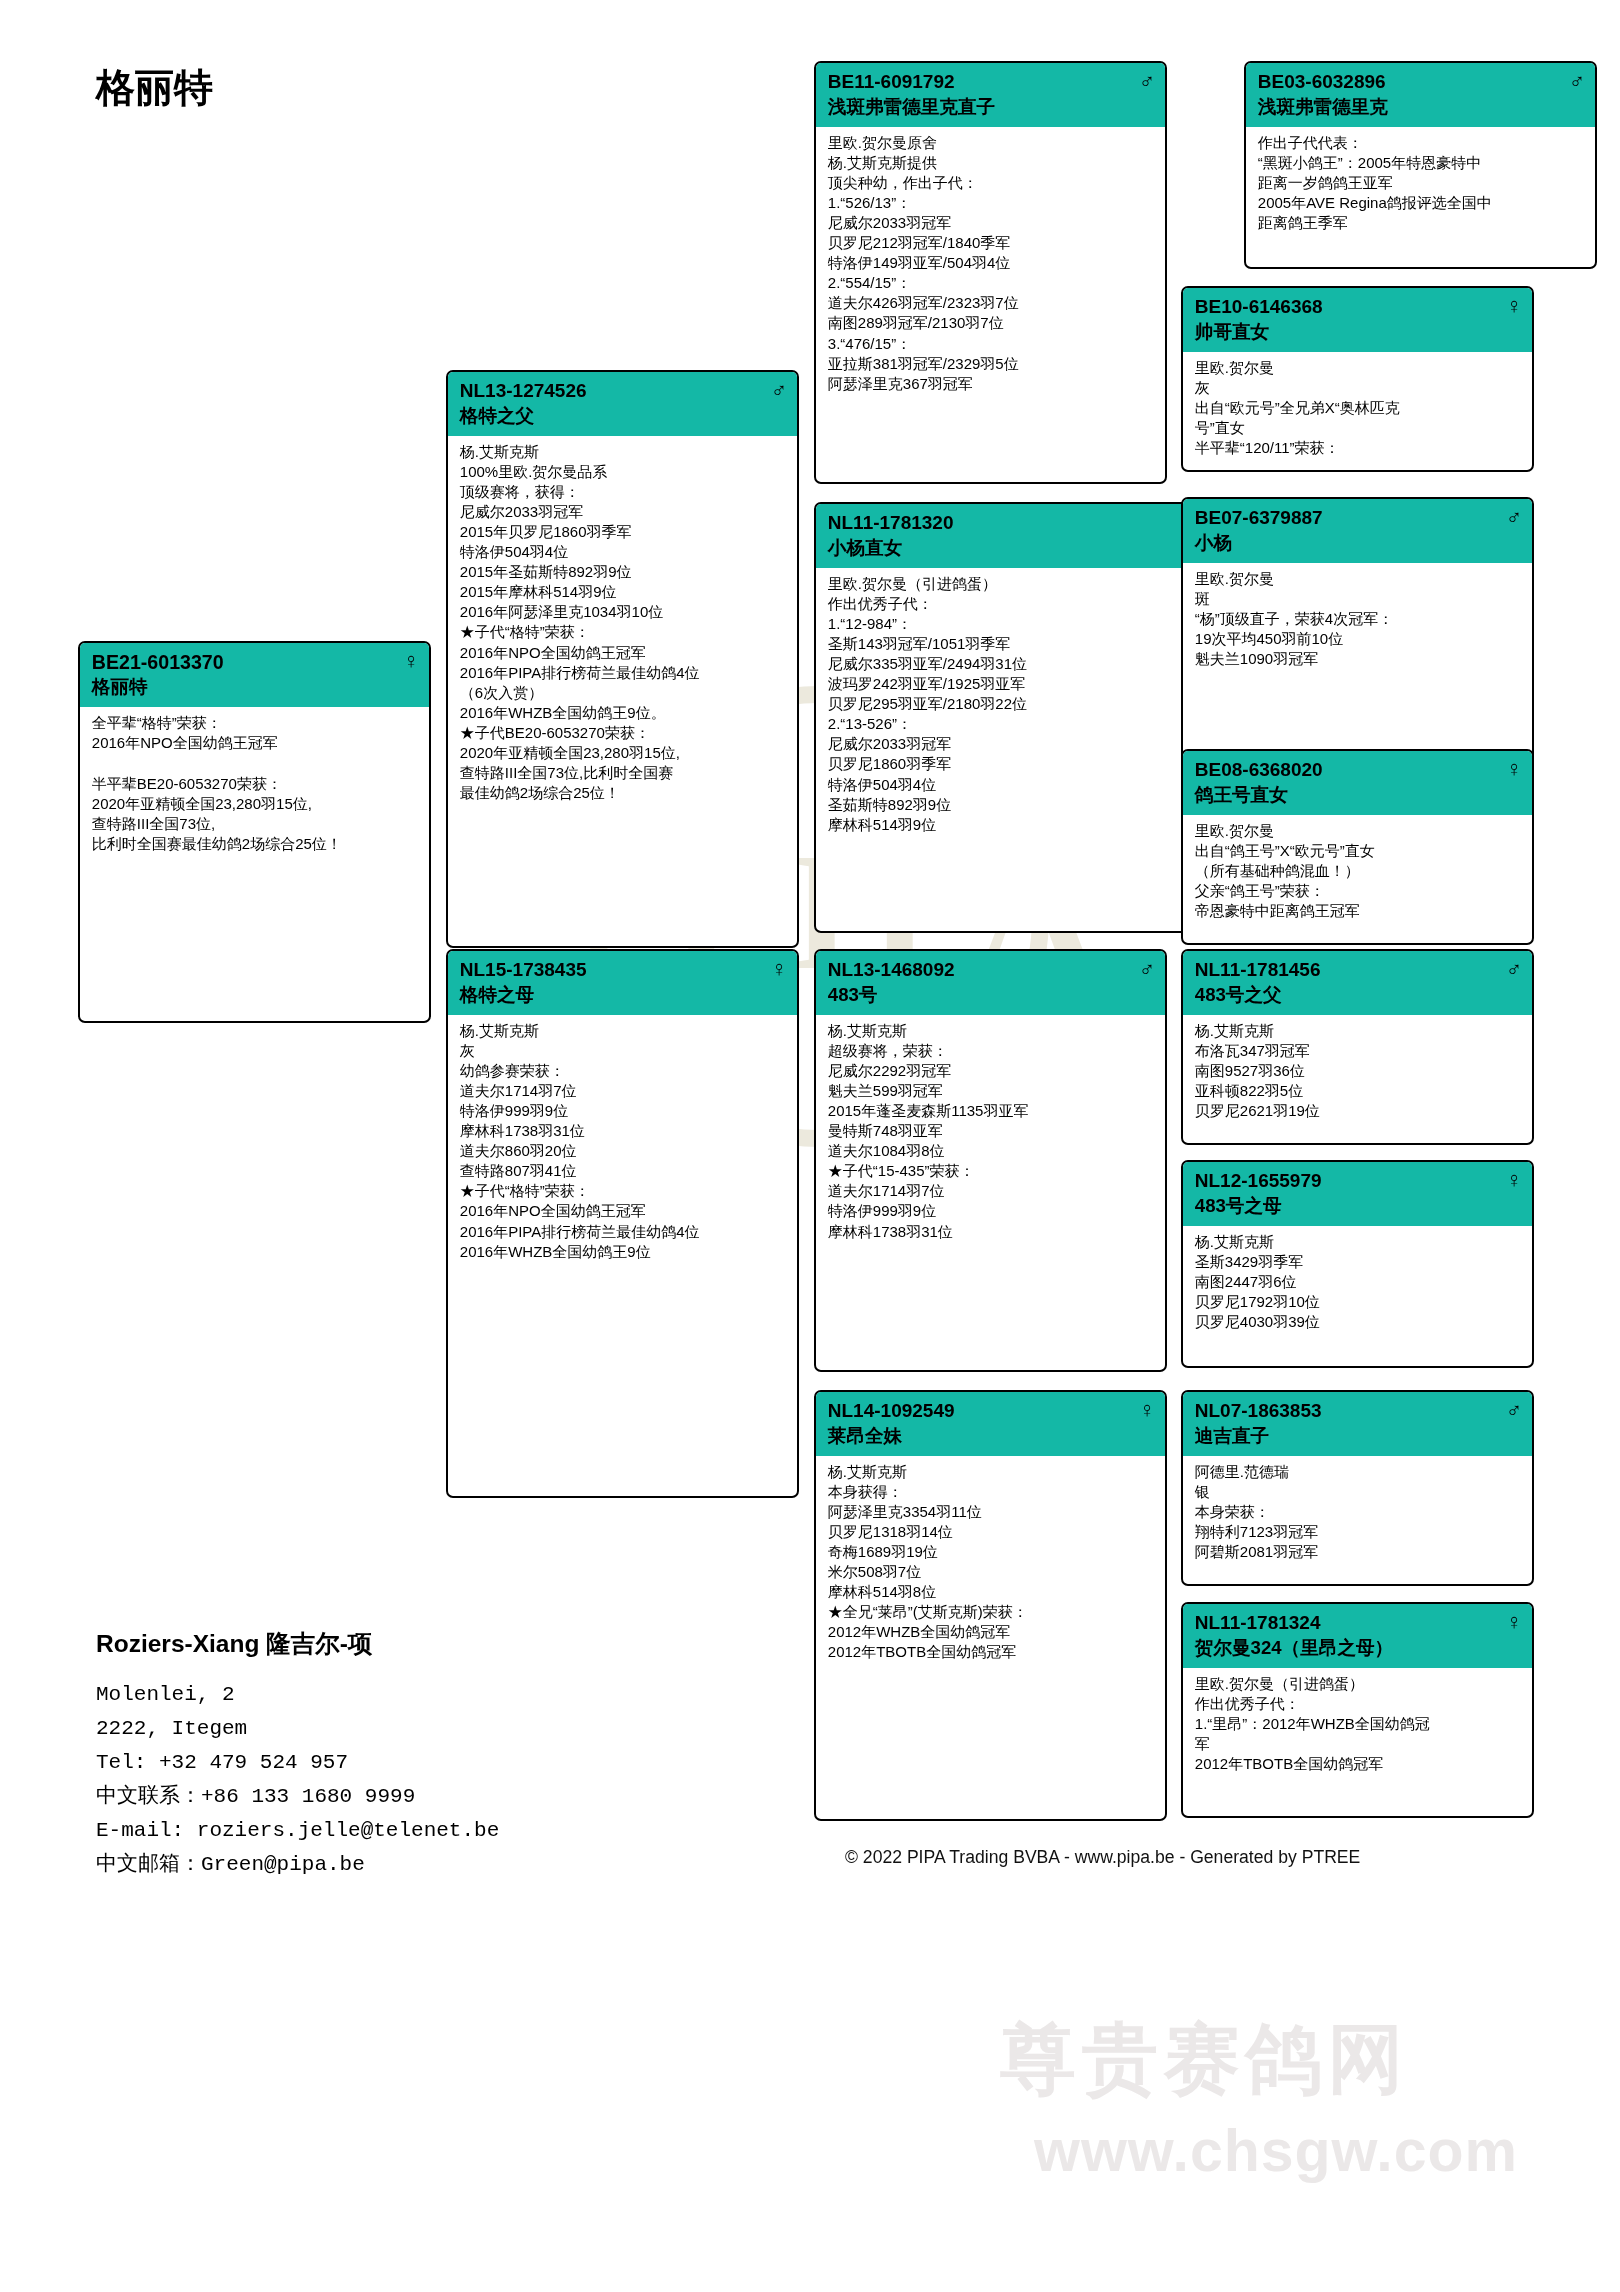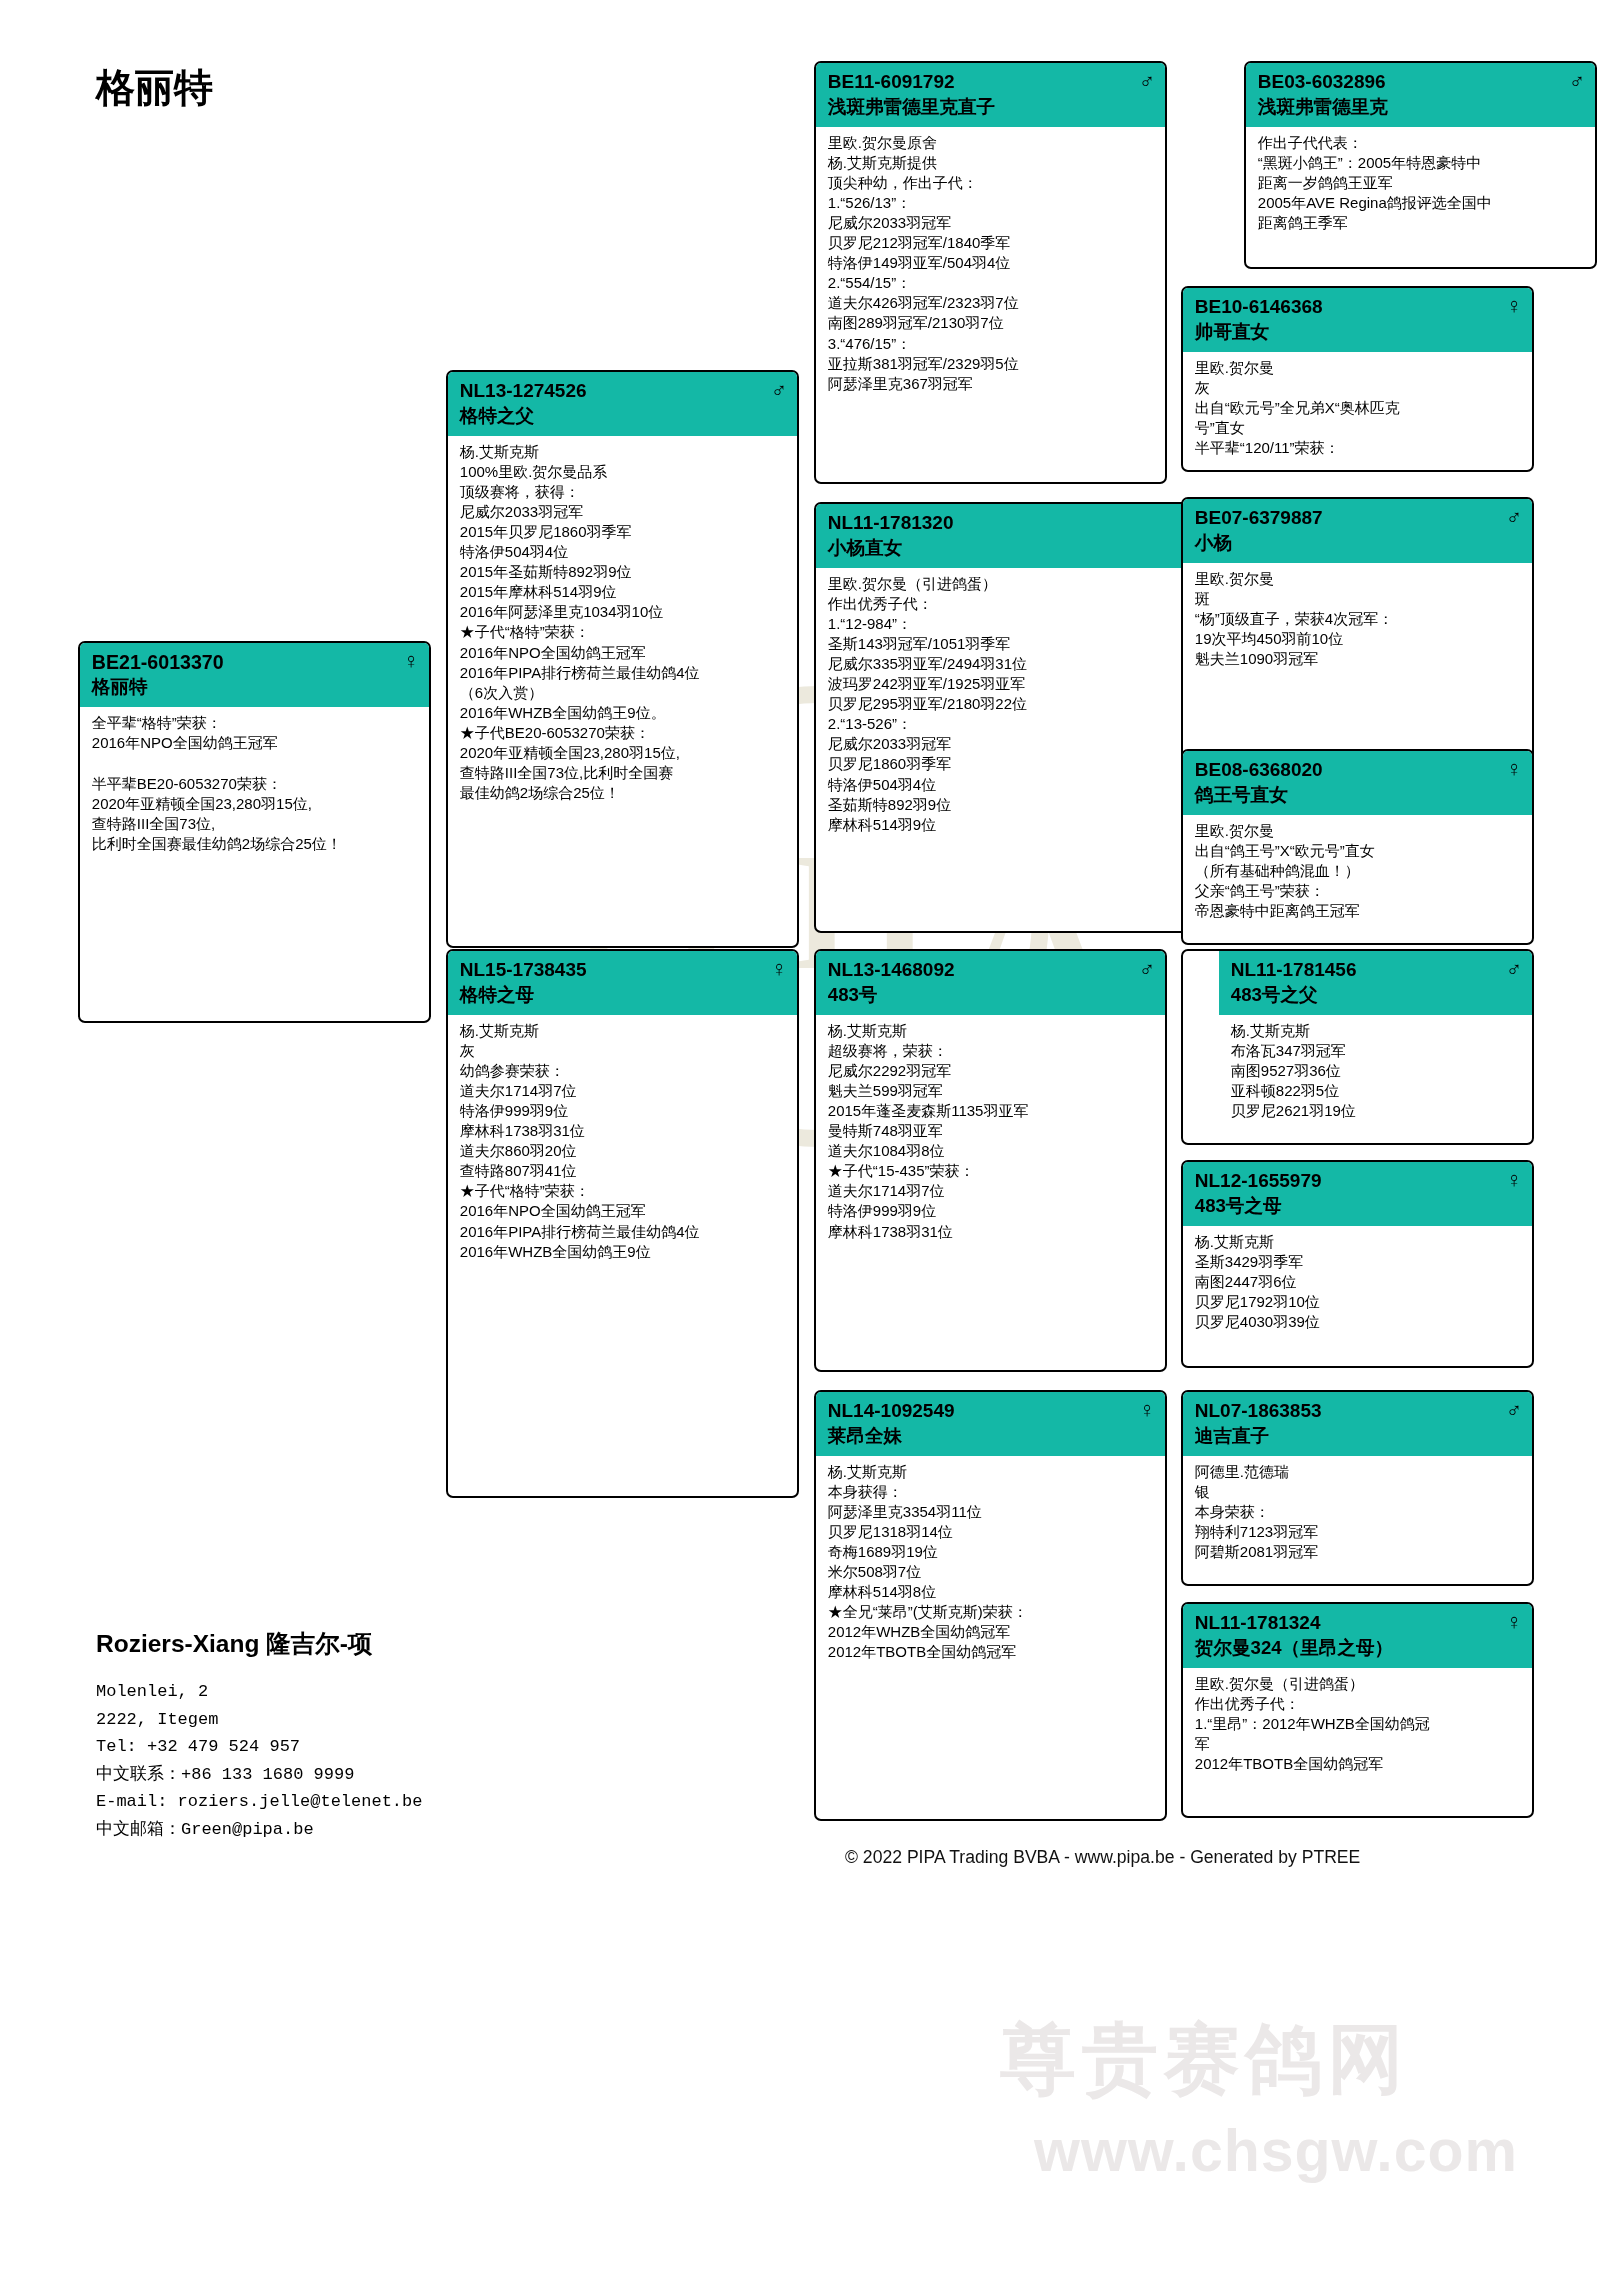--- a/index.html
+++ b/index.html
@@ -93,35 +93,35 @@
 
   #c-ss     { left: 814px; top: 61px;   width: 353px; height: 423px; }
   #c-sd     { left: 814px; top: 502px;  width: 426px; height: 431px; }
   #c-ds     { left: 814px; top: 949px;  width: 353px; height: 423px; }
   #c-dd     { left: 814px; top: 1390px; width: 353px; height: 431px; }
 
   #c-sss    { left: 1244px; top: 61px;  width: 353px; height: 208px; }
   #c-ssd    { left: 1181px; top: 286px; width: 353px; height: 186px; }
   #c-sds    { left: 1181px; top: 488px; width: 353px; height: 272px; margin-top: 9px; }
   #c-sdd    { left: 1181px; top: 749px; width: 353px; height: 196px; }
-  #c-dss    { left: 1181px; top: 949px; width: 353px; height: 196px; padding-left: 36px; }
+  #c-dss    { left: 1181px; top: 949px; width: 353px; height: 196px; }
   #c-dsd    { left: 1181px; top: 1160px;width: 353px; height: 208px; }
   #c-dds    { left: 1181px; top: 1390px;width: 353px; height: 196px; }
   #c-ddd    { left: 1181px; top: 1602px;width: 353px; height: 216px; }
 
   
   .breeder {
     position:absolute; left: 96px; top: 1627px; z-index:3;
   }
   .breeder .bname {
     font-size: 24.5px; font-weight: bold; margin-bottom: 18px;
   }
   .breeder .line {
     font-family: "Liberation Mono", monospace;
-    font-size: 17px; line-height: 1.62; color:#000;
+    font-size: 21px; line-height: 1.62; color:#000;
   }
   .copyright {
     position:absolute; left: 845px; top: 1847px;
     font-size: 17.6px; color:#111; z-index:3;
     white-space: nowrap;
   }
 </style>
 </head>
 <body>
 

